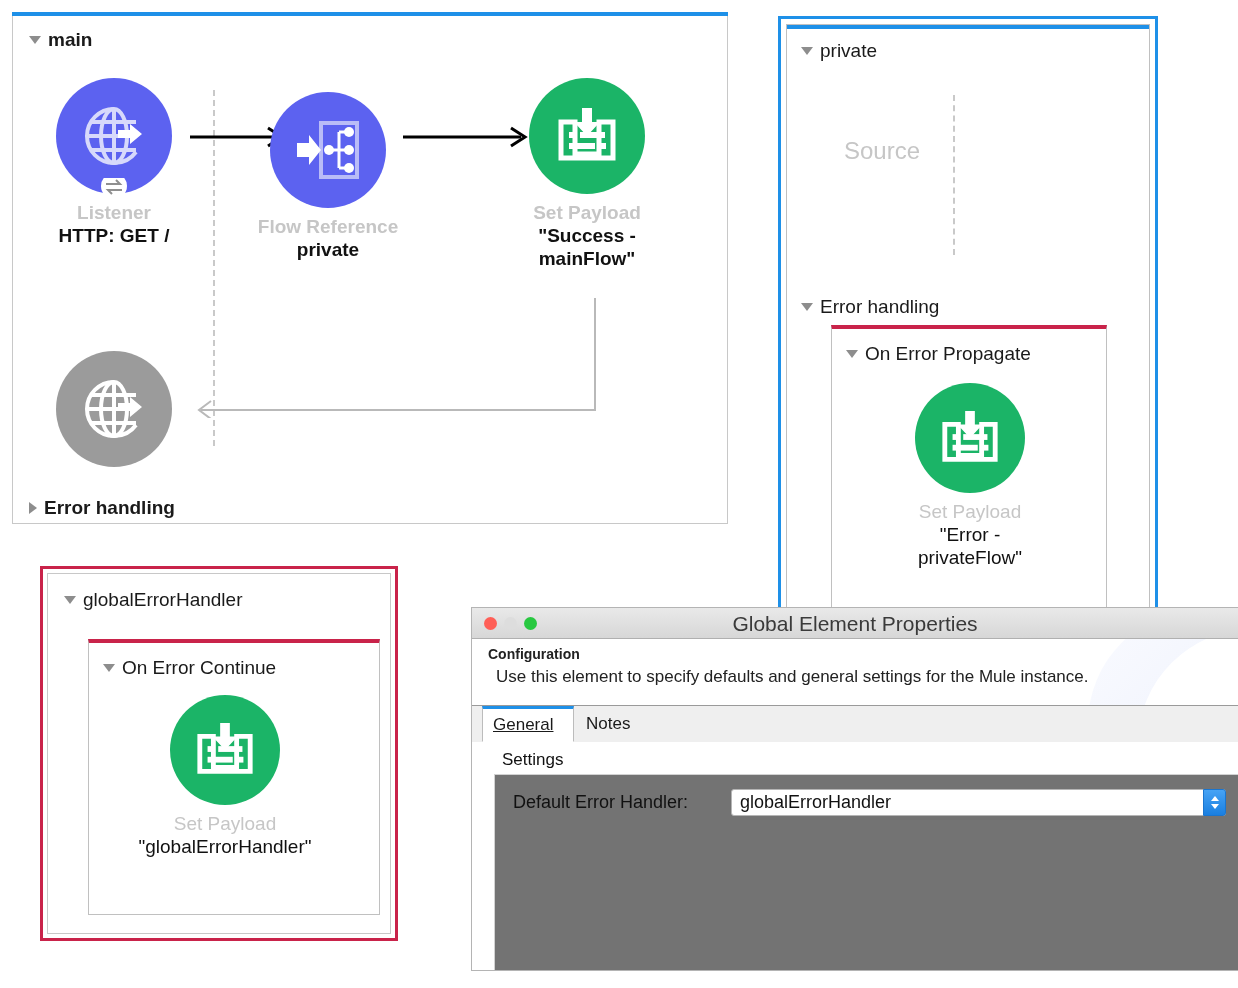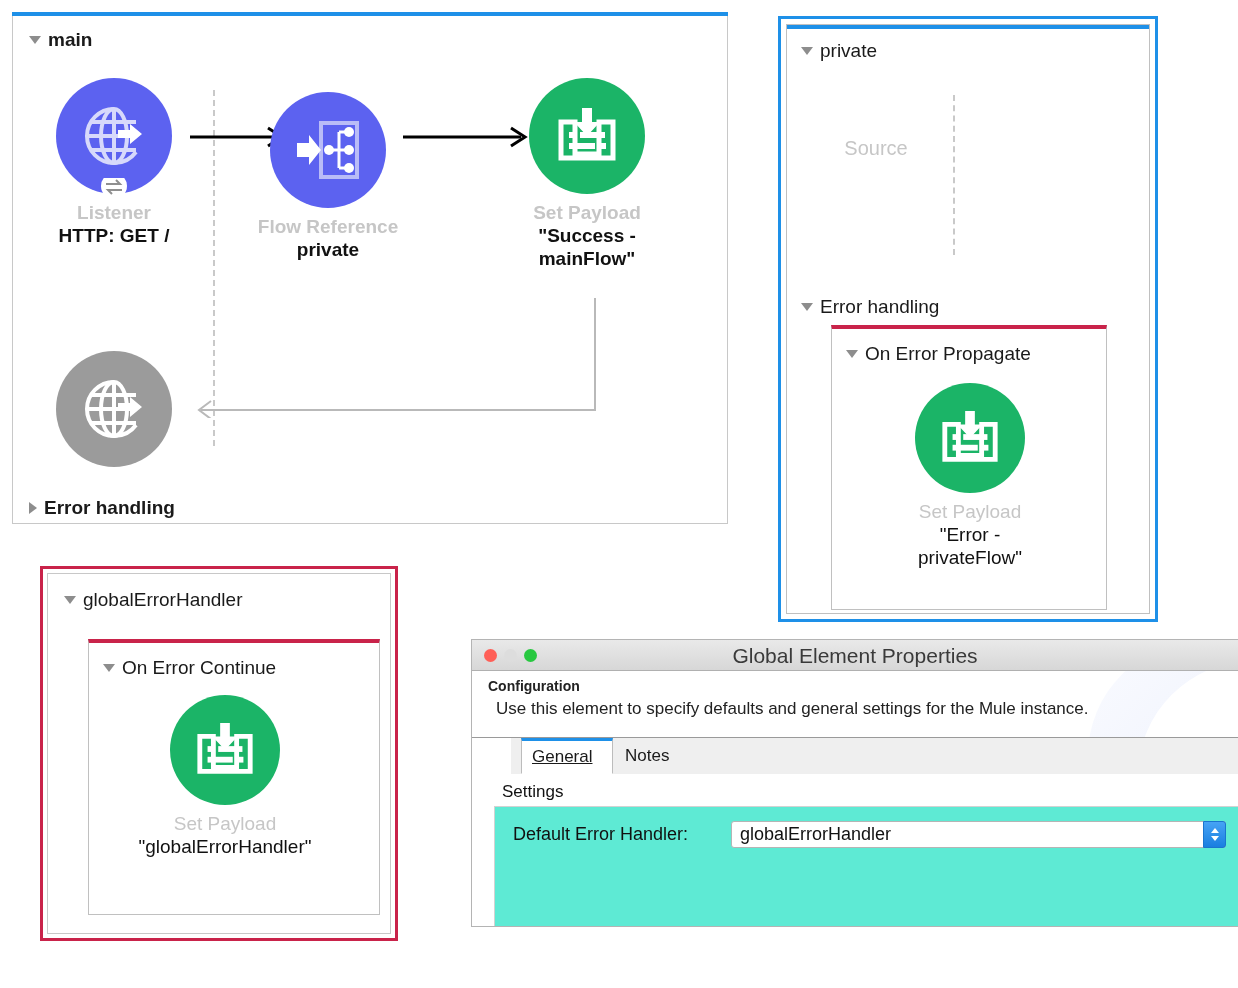--- a/index.html
+++ b/index.html
@@ -44,21 +44,21 @@
 
   .red-frame{position:absolute;box-sizing:border-box;border:3px solid #c9234a;background:#fff;}
   .red-frame .inner{position:absolute;left:4px;top:4px;right:4px;bottom:4px;
       border:1px solid #c8c8c8;box-sizing:border-box;background:#fff;}
 
   .blue-frame{position:absolute;box-sizing:border-box;border:3px solid #1e90e8;background:#fff;}
   .blue-frame .inner{position:absolute;left:5px;top:5px;right:5px;bottom:5px;
       border:1px solid #c0c0c0;box-sizing:border-box;background:#fff;}
 
   
-  #dialog{position:absolute;left:472px;top:640px;width:766px;height:286px;
+  #dialog{position:absolute;left:472px;top:608px;width:766px;height:362px;
       background:#fff;overflow:hidden;box-shadow:0 0 0 1px #b4b4b4;}
   .dlg-titlebar{position:absolute;left:0;top:0;right:0;height:30px;
       background:linear-gradient(#e9e9e9,#d7d7d7);border-bottom:1px solid #b0b0b0;}
   .dlg-title{position:absolute;left:0;right:0;top:4px;text-align:center;
       font-size:21px;color:#3a3a3a;font-family:"Liberation Sans",sans-serif;}
   .tl-dots{position:absolute;left:12px;top:9px;display:flex;gap:7px;}
   .tl-dot{width:13px;height:13px;border-radius:50%;}
   .dot-red{background:#ff5f57;}
   .dot-yellow{background:#ddd;}
   .dot-green{background:#28c840;}
@@ -66,30 +66,30 @@
   .dlg-head{position:absolute;left:0;top:31px;right:0;height:66px;background:#fff;
       border-bottom:1px solid #9a9a9a;overflow:hidden;}
   .dlg-head .swoosh{position:absolute;right:-80px;top:-30px;width:230px;height:230px;
       border-radius:50%;background:linear-gradient(135deg,#fafbff 0%,#e8edfb 100%);}
   .dlg-head .swoosh2{position:absolute;right:-130px;top:-10px;width:230px;height:230px;
       border-radius:50%;background:#fff;}
   .cfg-label{position:absolute;left:16px;top:7px;font-size:14px;font-weight:bold;color:#222;}
   .cfg-desc{position:absolute;left:24px;top:27px;right:110px;font-size:17px;color:#222;line-height:1.25;}
 
   .tabstrip{position:absolute;left:0;top:98px;right:0;height:36px;background:#efefef;
-      border-bottom:1px solid #bcbcbc;margin-left:39px;}
+      border-bottom:1px solid #bcbcbc;}
   .tab{position:absolute;top:0;height:36px;display:flex;align-items:center;
       font-size:17px;color:#1a1a1a;padding:0 10px;box-sizing:border-box;}
   .tab.active{background:#fff;border-top:3px solid #1e90e8;
       border-left:1px solid #bcbcbc;border-right:1px solid #bcbcbc;border-bottom:1px solid #fff;}
   .tab.active span{text-decoration:underline;}
 
   .settings-area{position:absolute;left:0;top:134px;right:0;bottom:0;background:#fff;}
   .settings-label{position:absolute;left:30px;top:8px;font-size:17px;color:#111;}
-  .settings-box{position:absolute;left:22px;top:32px;right:0;bottom:0;background:#5eead4;
+  .settings-box{position:absolute;left:22px;top:32px;right:0;bottom:0;background:#737373;
       border-top:1px solid #d2d2d2;border-left:1px solid #d2d2d2;}
   .frow{position:absolute;left:18px;right:12px;height:30px;display:flex;align-items:center;}
   .frow .flabel{font-size:18px;color:#111;white-space:nowrap;}
   .combo{position:relative;flex:1;height:27px;background:#fff;border:1px solid #b5b5b5;
       border-radius:3px;display:flex;align-items:center;box-sizing:border-box;}
   .combo .cval{font-size:18px;color:#111;padding-left:8px;white-space:nowrap;overflow:hidden;}
   .stepper{position:absolute;right:-1px;top:-1px;width:23px;height:27px;border-radius:0 3px 3px 0;
       background:linear-gradient(#46a3f5,#1a7fe0);display:flex;flex-direction:column;
       align-items:center;justify-content:center;gap:3px;border:1px solid #1a75cf;box-sizing:border-box;}
   .chev{width:0;height:0;border-left:4px solid transparent;border-right:4px solid transparent;}
@@ -215,21 +215,21 @@
 <div class="blue-frame" style="left:778px;top:16px;width:380px;height:606px;">
   <div class="inner">
 
     <div class="topbar abs" style="left:0;top:0;right:0;height:4px;background:#1e90e8;"></div>
 
     <div class="flow-title abs" style="left:14px;top:16px;">
       <span class="twisty down"></span>
       <span>private</span>
     </div>
 
-    <div class="abs" style="left:24px;top:112px;width:130px;text-align:center;font-size:20px;color:#c6c6c6;">Source</div>
+    <div class="abs" style="left:30px;top:112px;width:130px;text-align:center;font-size:24px;color:#c6c6c6;">Source</div>
 
     <div class="vdash" style="left:166px;top:70px;height:160px;"></div>
 
 
     <div class="flow-title abs" style="left:14px;top:272px;">
       <span class="twisty down"></span>
       <span>Error handling</span>
     </div>
 
     <div class="eh-box" style="left:44px;top:300px;width:276px;height:285px;padding-left:48px;">

